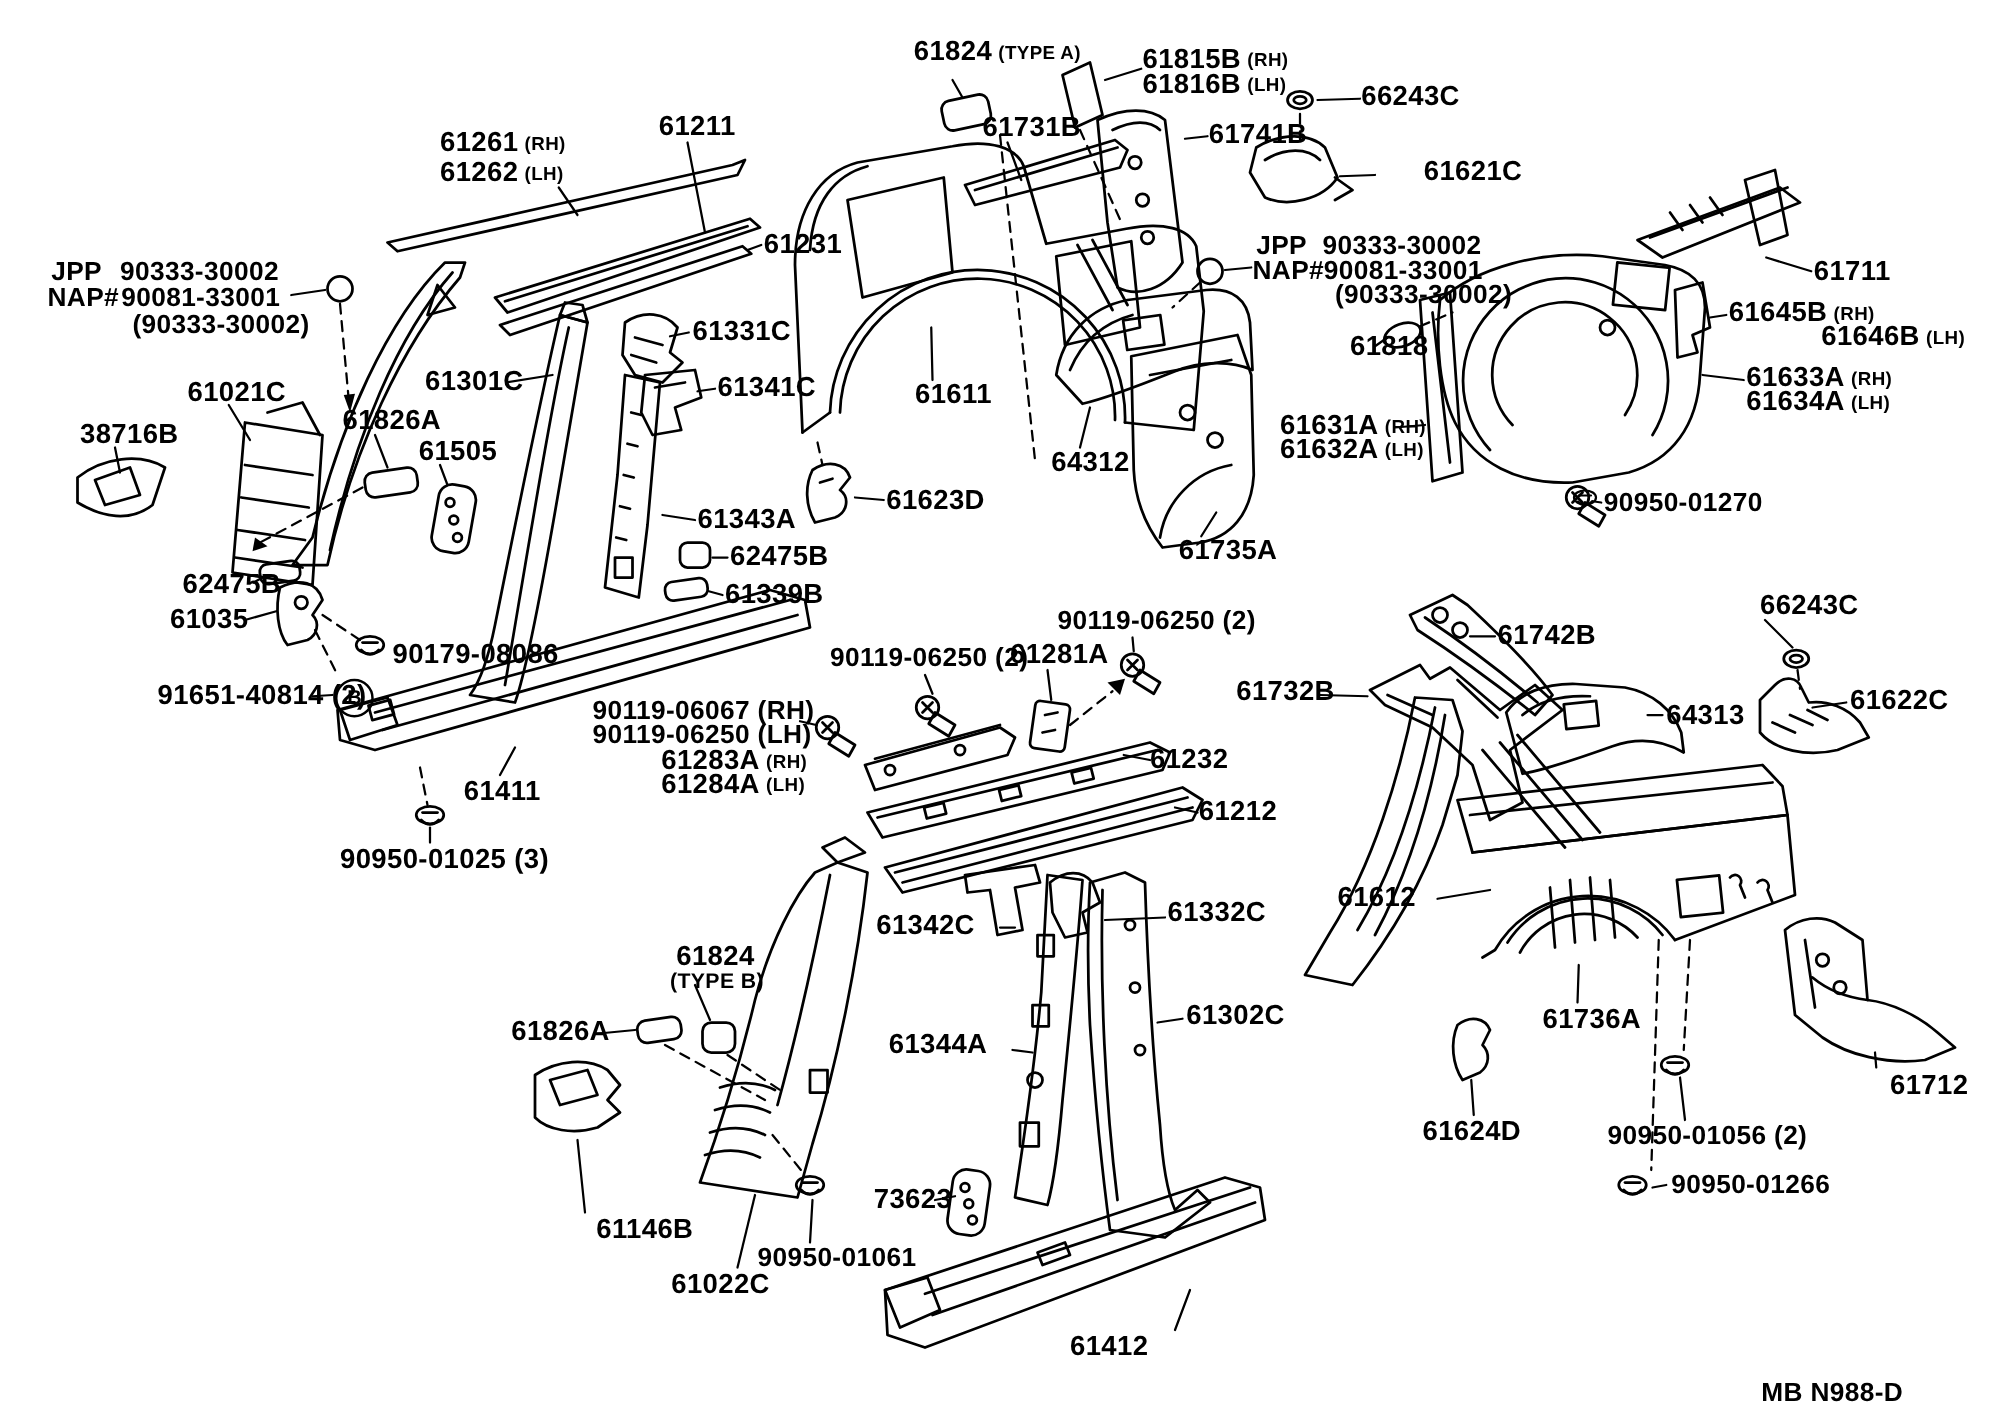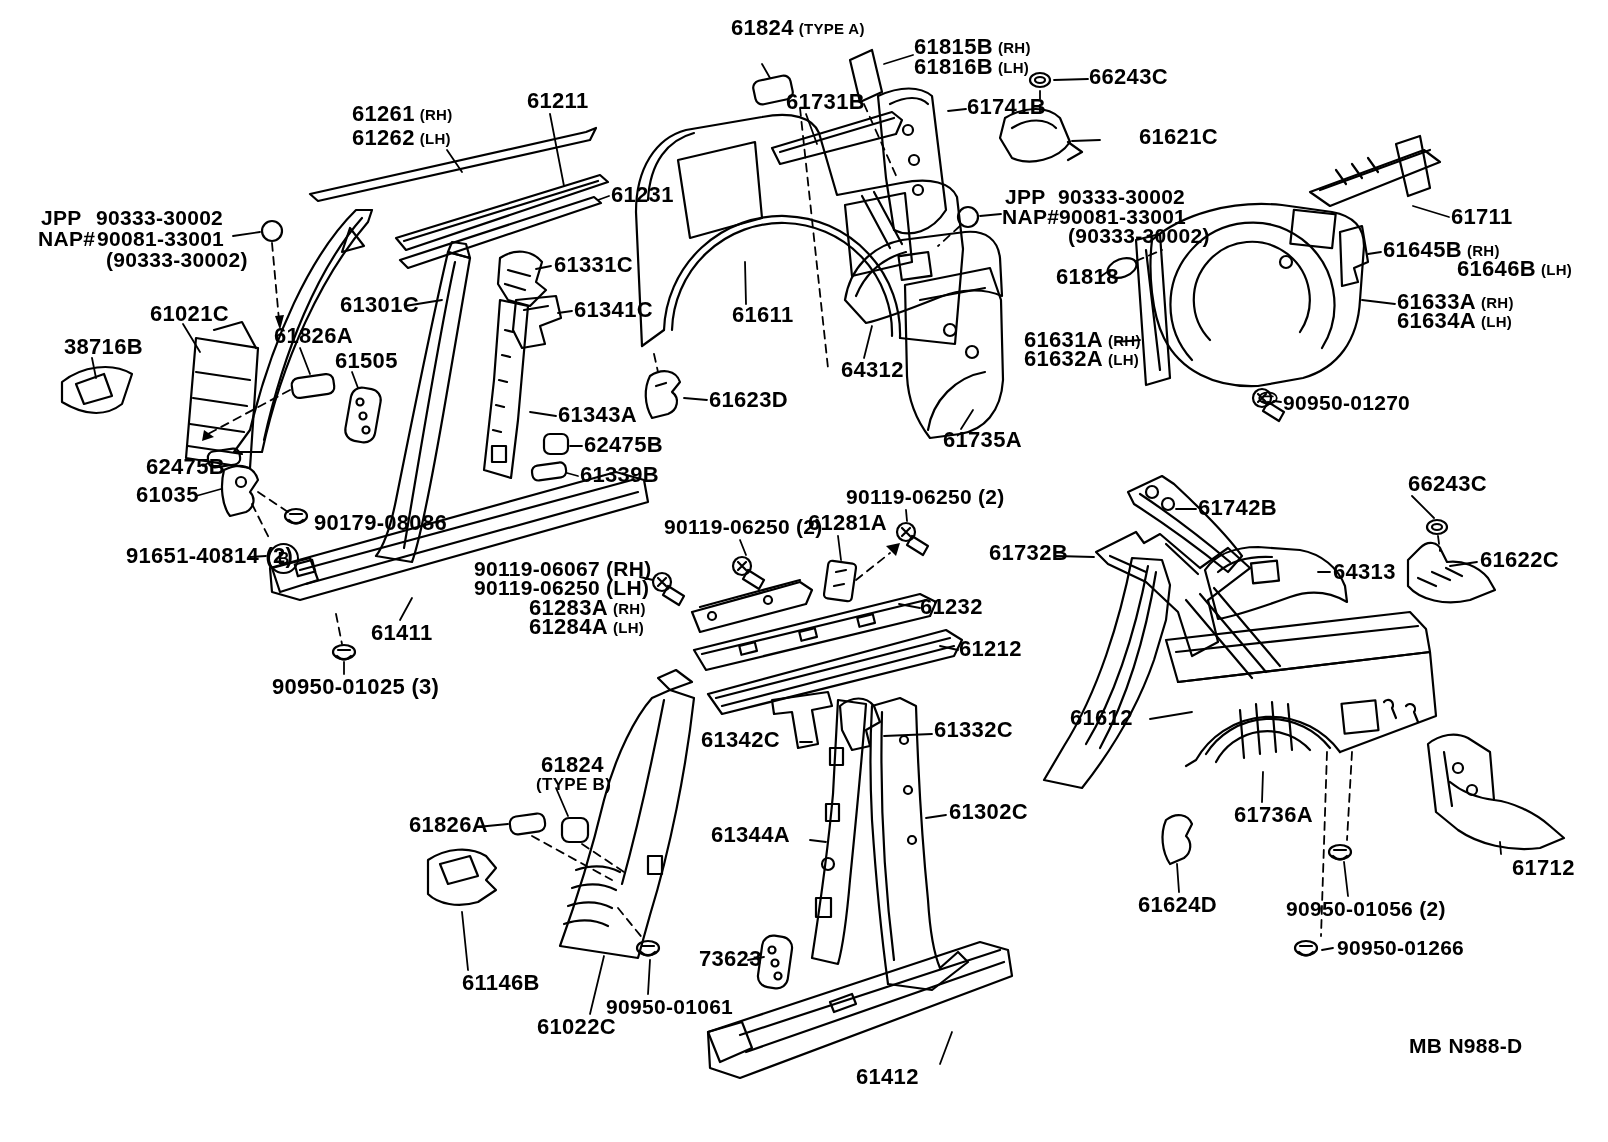--- a/index.html
+++ b/index.html
@@ -441,33 +441,33 @@
 <div class="lbl" style="left:272px;top:676px"><span>90950-01025 (3)</span></div>
 <div class="lbl code" style="left:474px;top:558px"><span>90119-06067 (RH)</span></div>
 <div class="lbl code" style="left:474px;top:577px"><span>90119-06250 (LH)</span></div>
 <div class="lbl" style="left:529px;top:597px"><span>61283A</span><span class="s">(RH)</span></div>
 <div class="lbl" style="left:529px;top:616px"><span>61284A</span><span class="s">(LH)</span></div>
 <div class="lbl code" style="left:664px;top:516px"><span>90119-06250 (2)</span></div>
 <div class="lbl" style="left:808px;top:512px"><span>61281A</span></div>
 <div class="lbl code" style="left:846px;top:486px"><span>90119-06250 (2)</span></div>
 <div class="lbl" style="left:920px;top:596px"><span>61232</span></div>
 <div class="lbl" style="left:959px;top:638px"><span>61212</span></div>
-<div class="lbl" style="left:731px;top:17px"><span>61824</span><span class="s">(TYPE A)</span></div>
+<div class="lbl" style="left:731px;top:30px"><span>61824</span><span class="s">(TYPE A)</span></div>
 <div class="lbl" style="left:914px;top:36px"><span>61815B</span><span class="s">(RH)</span></div>
 <div class="lbl" style="left:914px;top:56px"><span>61816B</span><span class="s">(LH)</span></div>
 <div class="lbl" style="left:786px;top:91px"><span>61731B</span></div>
 <div class="lbl" style="left:967px;top:96px"><span>61741B</span></div>
 <div class="lbl" style="left:1089px;top:66px"><span>66243C</span></div>
 <div class="lbl" style="left:1139px;top:126px"><span>61621C</span></div>
 <div class="lbl code" style="left:1005px;top:186px"><span>JPP</span></div>
 <div class="lbl code" style="left:1002px;top:206px"><span>NAP#</span></div>
 <div class="lbl code" style="left:1058px;top:186px"><span>90333-30002</span></div>
 <div class="lbl code" style="left:1059px;top:206px"><span>90081-33001</span></div>
 <div class="lbl code" style="left:1068px;top:225px"><span>(90333-30002)</span></div>
-<div class="lbl" style="left:1056px;top:266px"><span>61818</span></div>
+<div class="lbl" style="left:1080px;top:266px"><span>61818</span></div>
 <div class="lbl" style="left:732px;top:304px"><span>61611</span></div>
 <div class="lbl" style="left:841px;top:359px"><span>64312</span></div>
 <div class="lbl" style="left:709px;top:389px"><span>61623D</span></div>
 <div class="lbl" style="left:943px;top:429px"><span>61735A</span></div>
 <div class="lbl" style="left:1451px;top:206px"><span>61711</span></div>
 <div class="lbl" style="left:1383px;top:239px"><span>61645B</span><span class="s">(RH)</span></div>
 <div class="lbl" style="left:1457px;top:258px"><span>61646B</span><span class="s">(LH)</span></div>
 <div class="lbl" style="left:1397px;top:291px"><span>61633A</span><span class="s">(RH)</span></div>
 <div class="lbl" style="left:1397px;top:310px"><span>61634A</span><span class="s">(LH)</span></div>
 <div class="lbl" style="left:1024px;top:329px"><span>61631A</span><span class="s">(RH)</span></div>
@@ -484,20 +484,20 @@
 <div class="lbl code" style="left:1286px;top:898px"><span>90950-01056 (2)</span></div>
 <div class="lbl code" style="left:1337px;top:937px"><span>90950-01266</span></div>
 <div class="lbl" style="left:1512px;top:857px"><span>61712</span></div>
 <div class="lbl" style="left:701px;top:729px"><span>61342C</span></div>
 <div class="lbl" style="left:934px;top:719px"><span>61332C</span></div>
 <div class="lbl" style="left:711px;top:824px"><span>61344A</span></div>
 <div class="lbl" style="left:949px;top:801px"><span>61302C</span></div>
 <div class="lbl" style="left:541px;top:754px"><span>61824</span></div>
 <div class="lbl small" style="left:536px;top:776px"><span>(TYPE B)</span></div>
 <div class="lbl" style="left:409px;top:814px"><span>61826A</span></div>
-<div class="lbl" style="left:462px;top:972px"><span>61146B</span></div>
+<div class="lbl" style="left:477px;top:972px"><span>61146B</span></div>
 <div class="lbl" style="left:537px;top:1016px"><span>61022C</span></div>
 <div class="lbl code" style="left:606px;top:996px"><span>90950-01061</span></div>
 <div class="lbl" style="left:699px;top:948px"><span>73623</span></div>
 <div class="lbl" style="left:856px;top:1066px"><span>61412</span></div>
-<div class="lbl code" style="left:1409px;top:1035px"><span>MB N988-D</span></div>
+<div class="lbl code" style="left:1409px;top:1104px"><span>MB N988-D</span></div>
 
 </div>
 
 </body></html>

